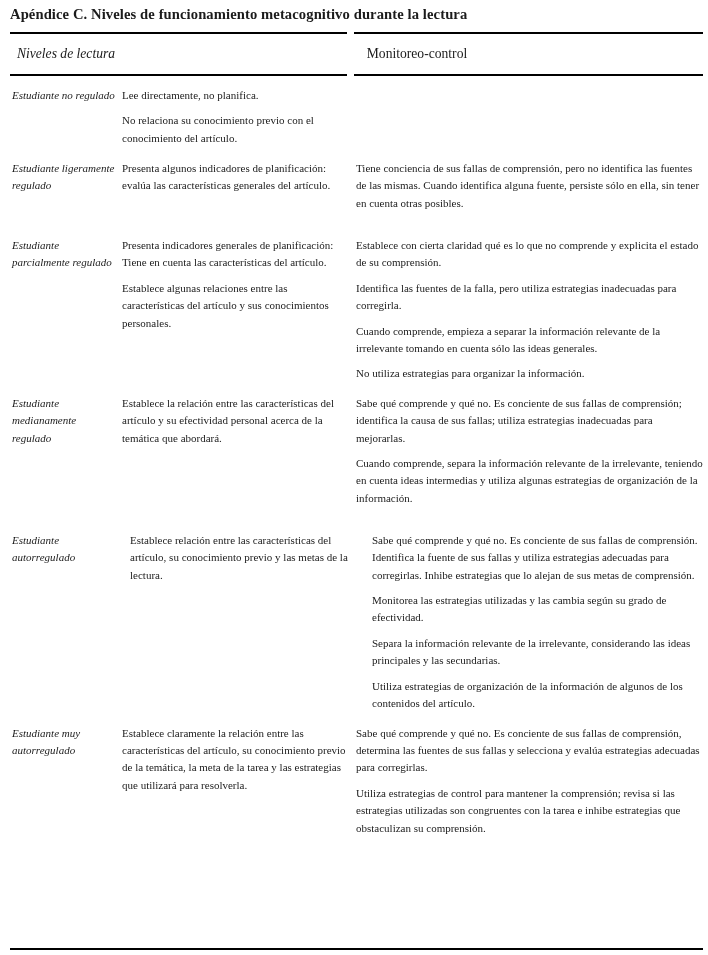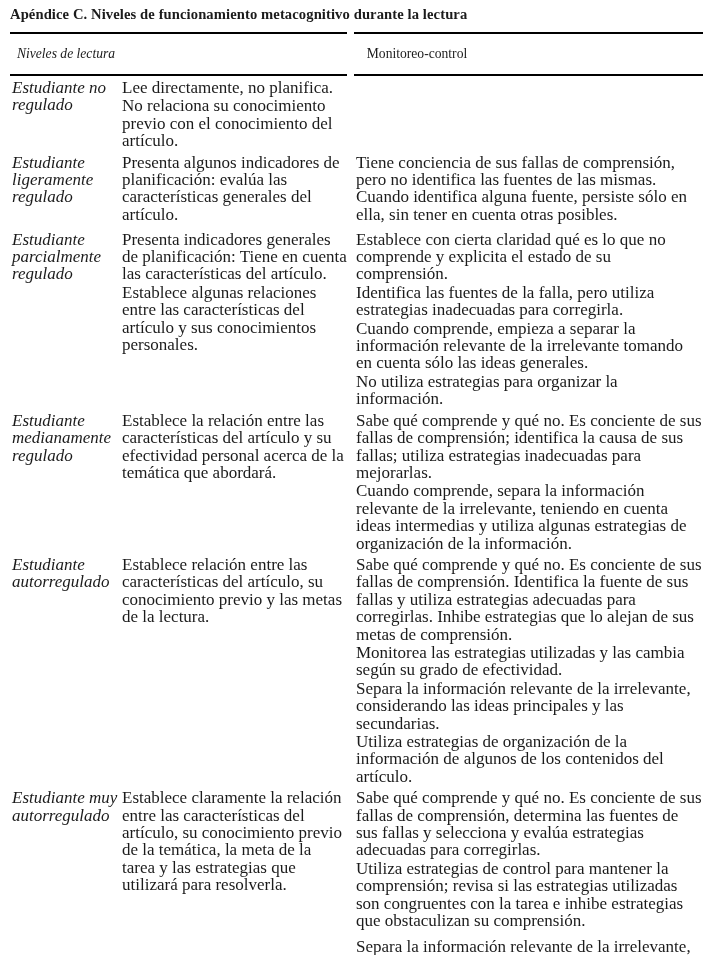--- a/index.html
+++ b/index.html
@@ -62,26 +62,26 @@
   .row {
     display: flex;
     align-items: flex-start;
     padding-top: 3px;
     box-sizing: border-box;
   }
   .row-1 { min-height: 73px; }
   .row-2 { min-height: 77px; }
   .row-3 { min-height: 145px; }
   .row-4 { min-height: 137px; }
-  .row-5 { min-height: 185px; }
+  .row-5 { min-height: 185px; gap: 8px; }
   .row-6 { min-height: 228px; }
   .cell p, .level {
-    font-size: 17px;
+    font-size: 11px;
     line-height: 17.4px;
-    margin: 0 0 1px 0;
+    margin: 8px 0 1px 0;
   }
   .level { padding-right: 4px; }
   .gap-before { margin-top: 9px !important; }
 </style>
 </head>
 <body>
 
 <div class="page">
 
   <h1 class="title">Apéndice C. Niveles de funcionamiento metacognitivo durante la lectura</h1>
@@ -162,21 +162,20 @@
     </div>
 
     <div class="row row-6">
       <div class="col1 level">Estudiante muy autorregulado</div>
       <div class="col2 cell">
         <p>Establece claramente la relación entre las características del artículo, su conocimiento previo de la temática, la meta de la tarea y las estrategias que utilizará para resolverla.</p>
       </div>
       <div class="col3 cell">
         <p>Sabe qué comprende y qué no. Es conciente de sus fallas de comprensión, determina las fuentes de sus fallas y selecciona y evalúa estrategias adecuadas para corregirlas.</p>
         <p>Utiliza estrategias de control para mantener la comprensión; revisa si las estrategias utilizadas son congruentes con la tarea e inhibe estrategias que obstaculizan su comprensión.</p>
-        <p class="gap-before">Separa la información relevante de la irrelevante, considera ideas principales y secundarias. Utiliza estrategias para organizar toda la información del artículo.</p>
       </div>
     </div>
 
   </div>
 
   <div class="rule-full"></div>
 
 </div>
 
 </body></html>

